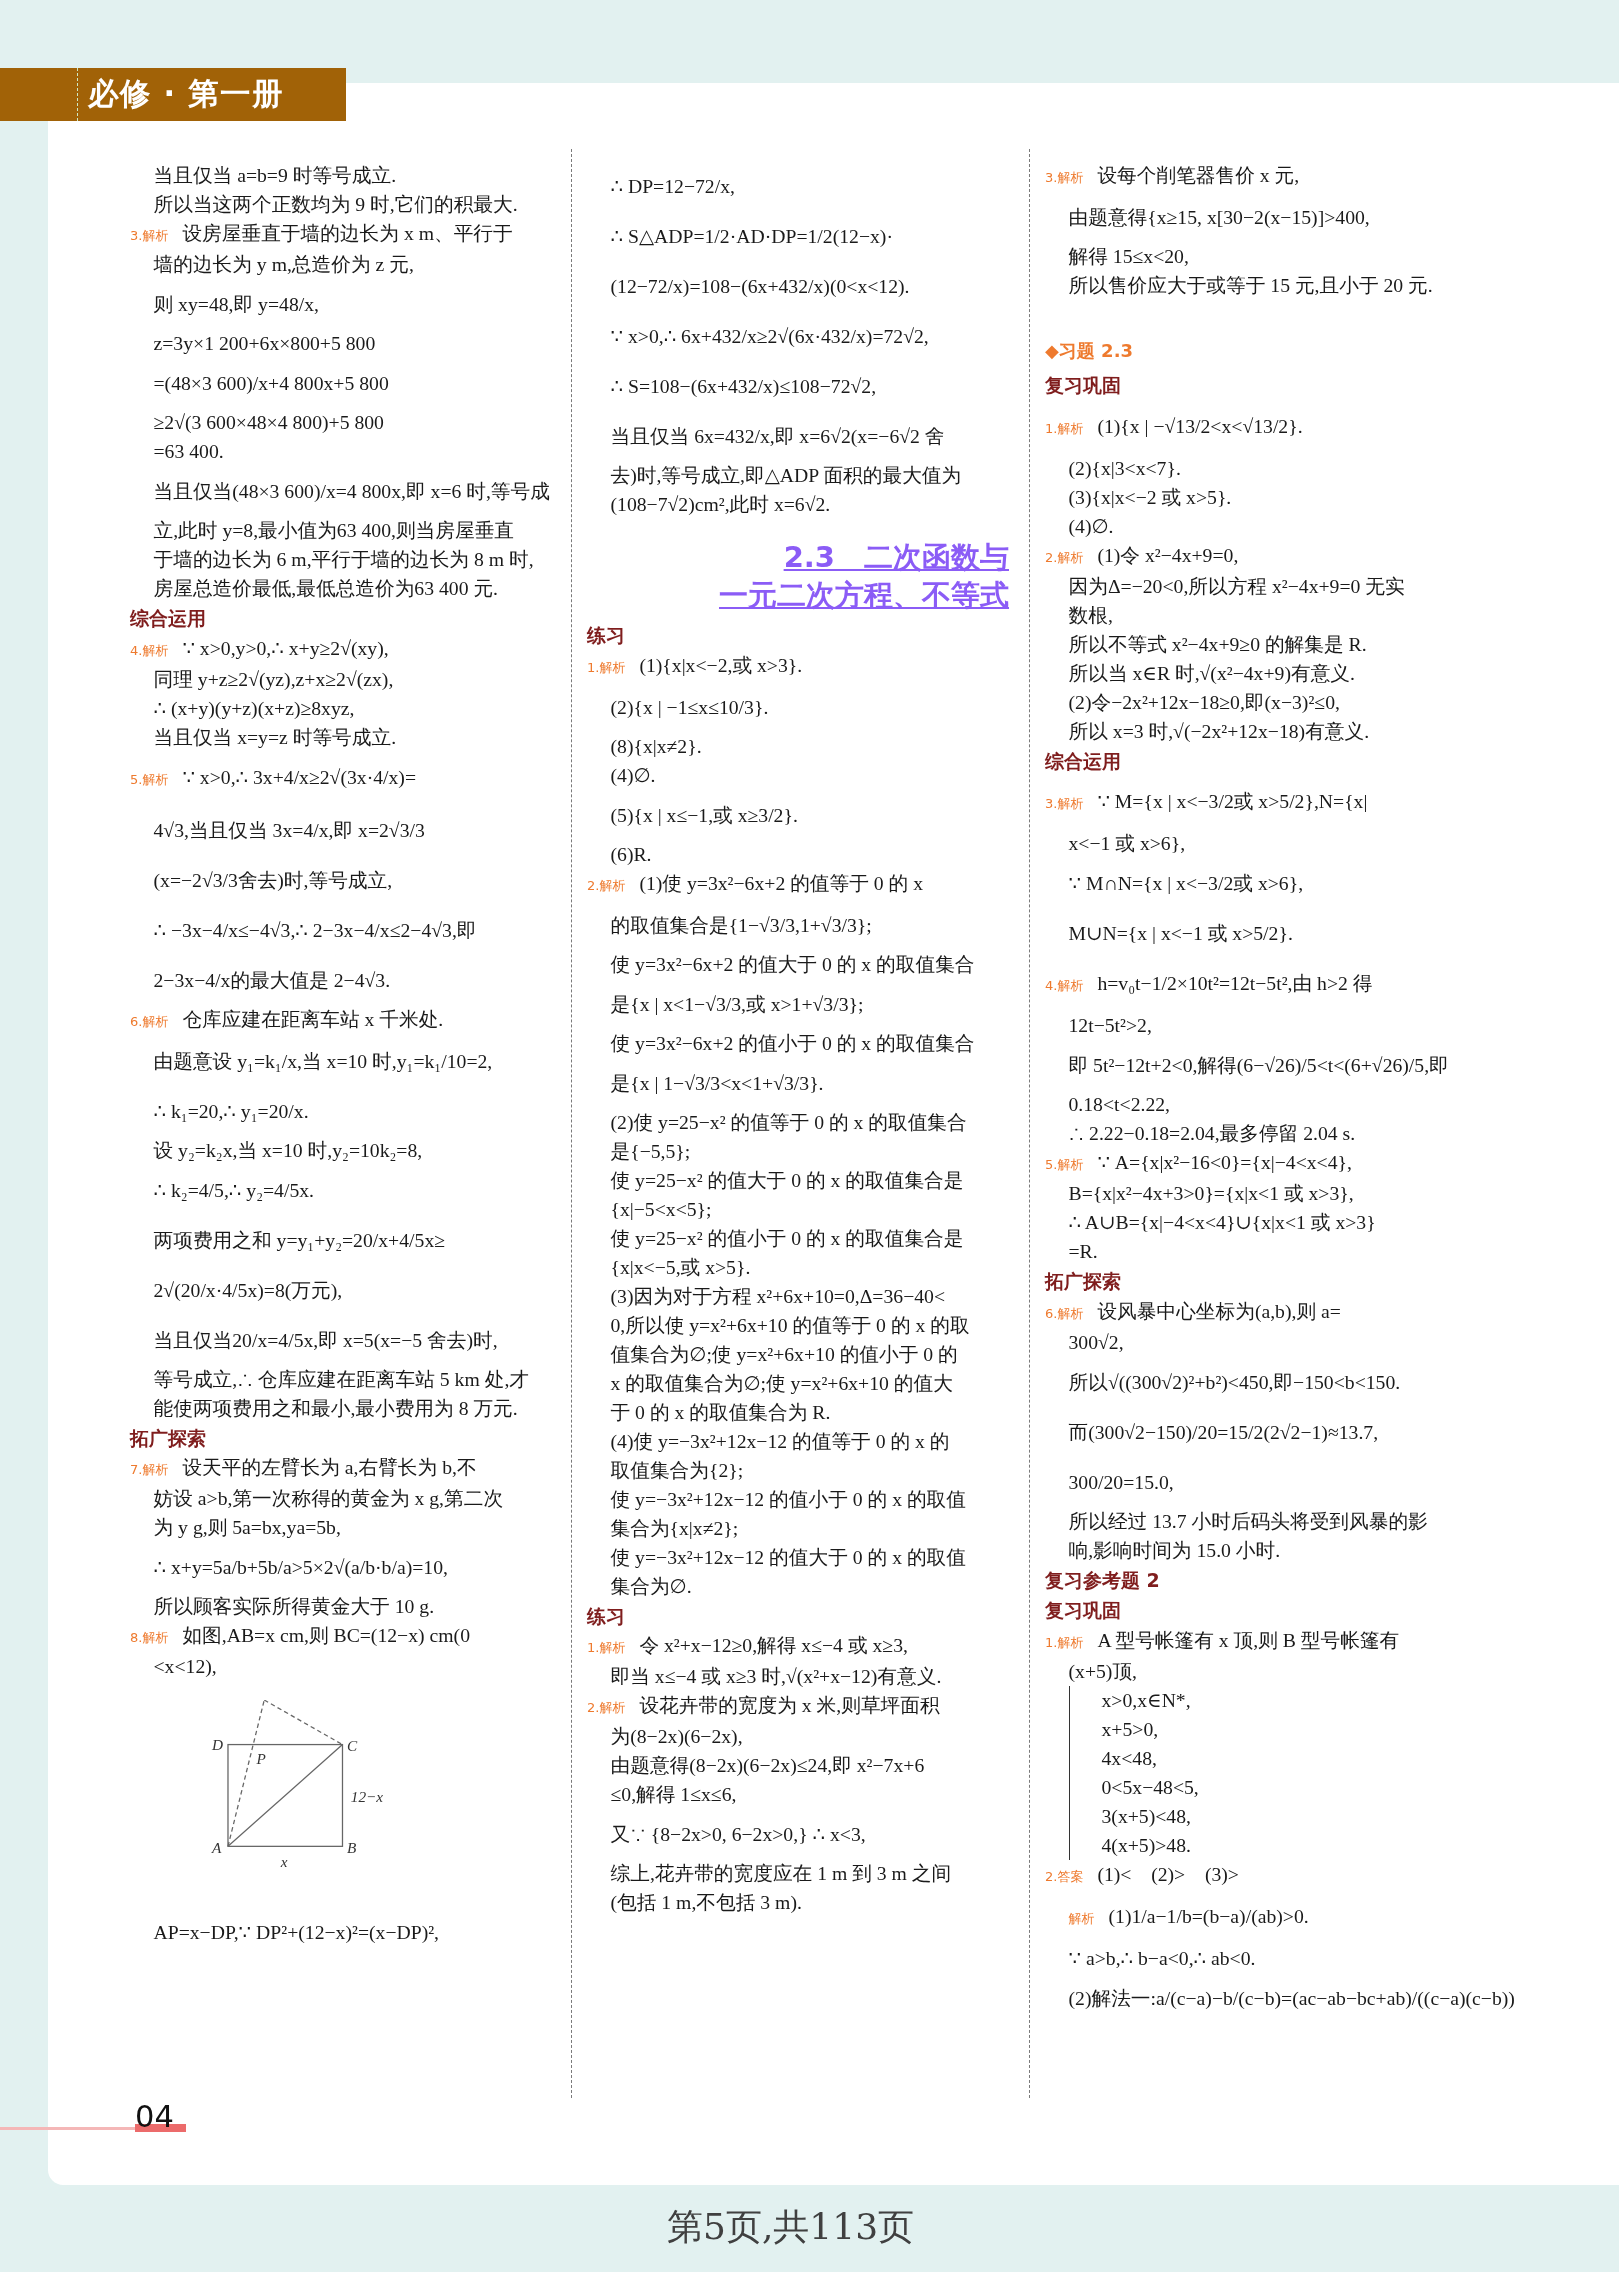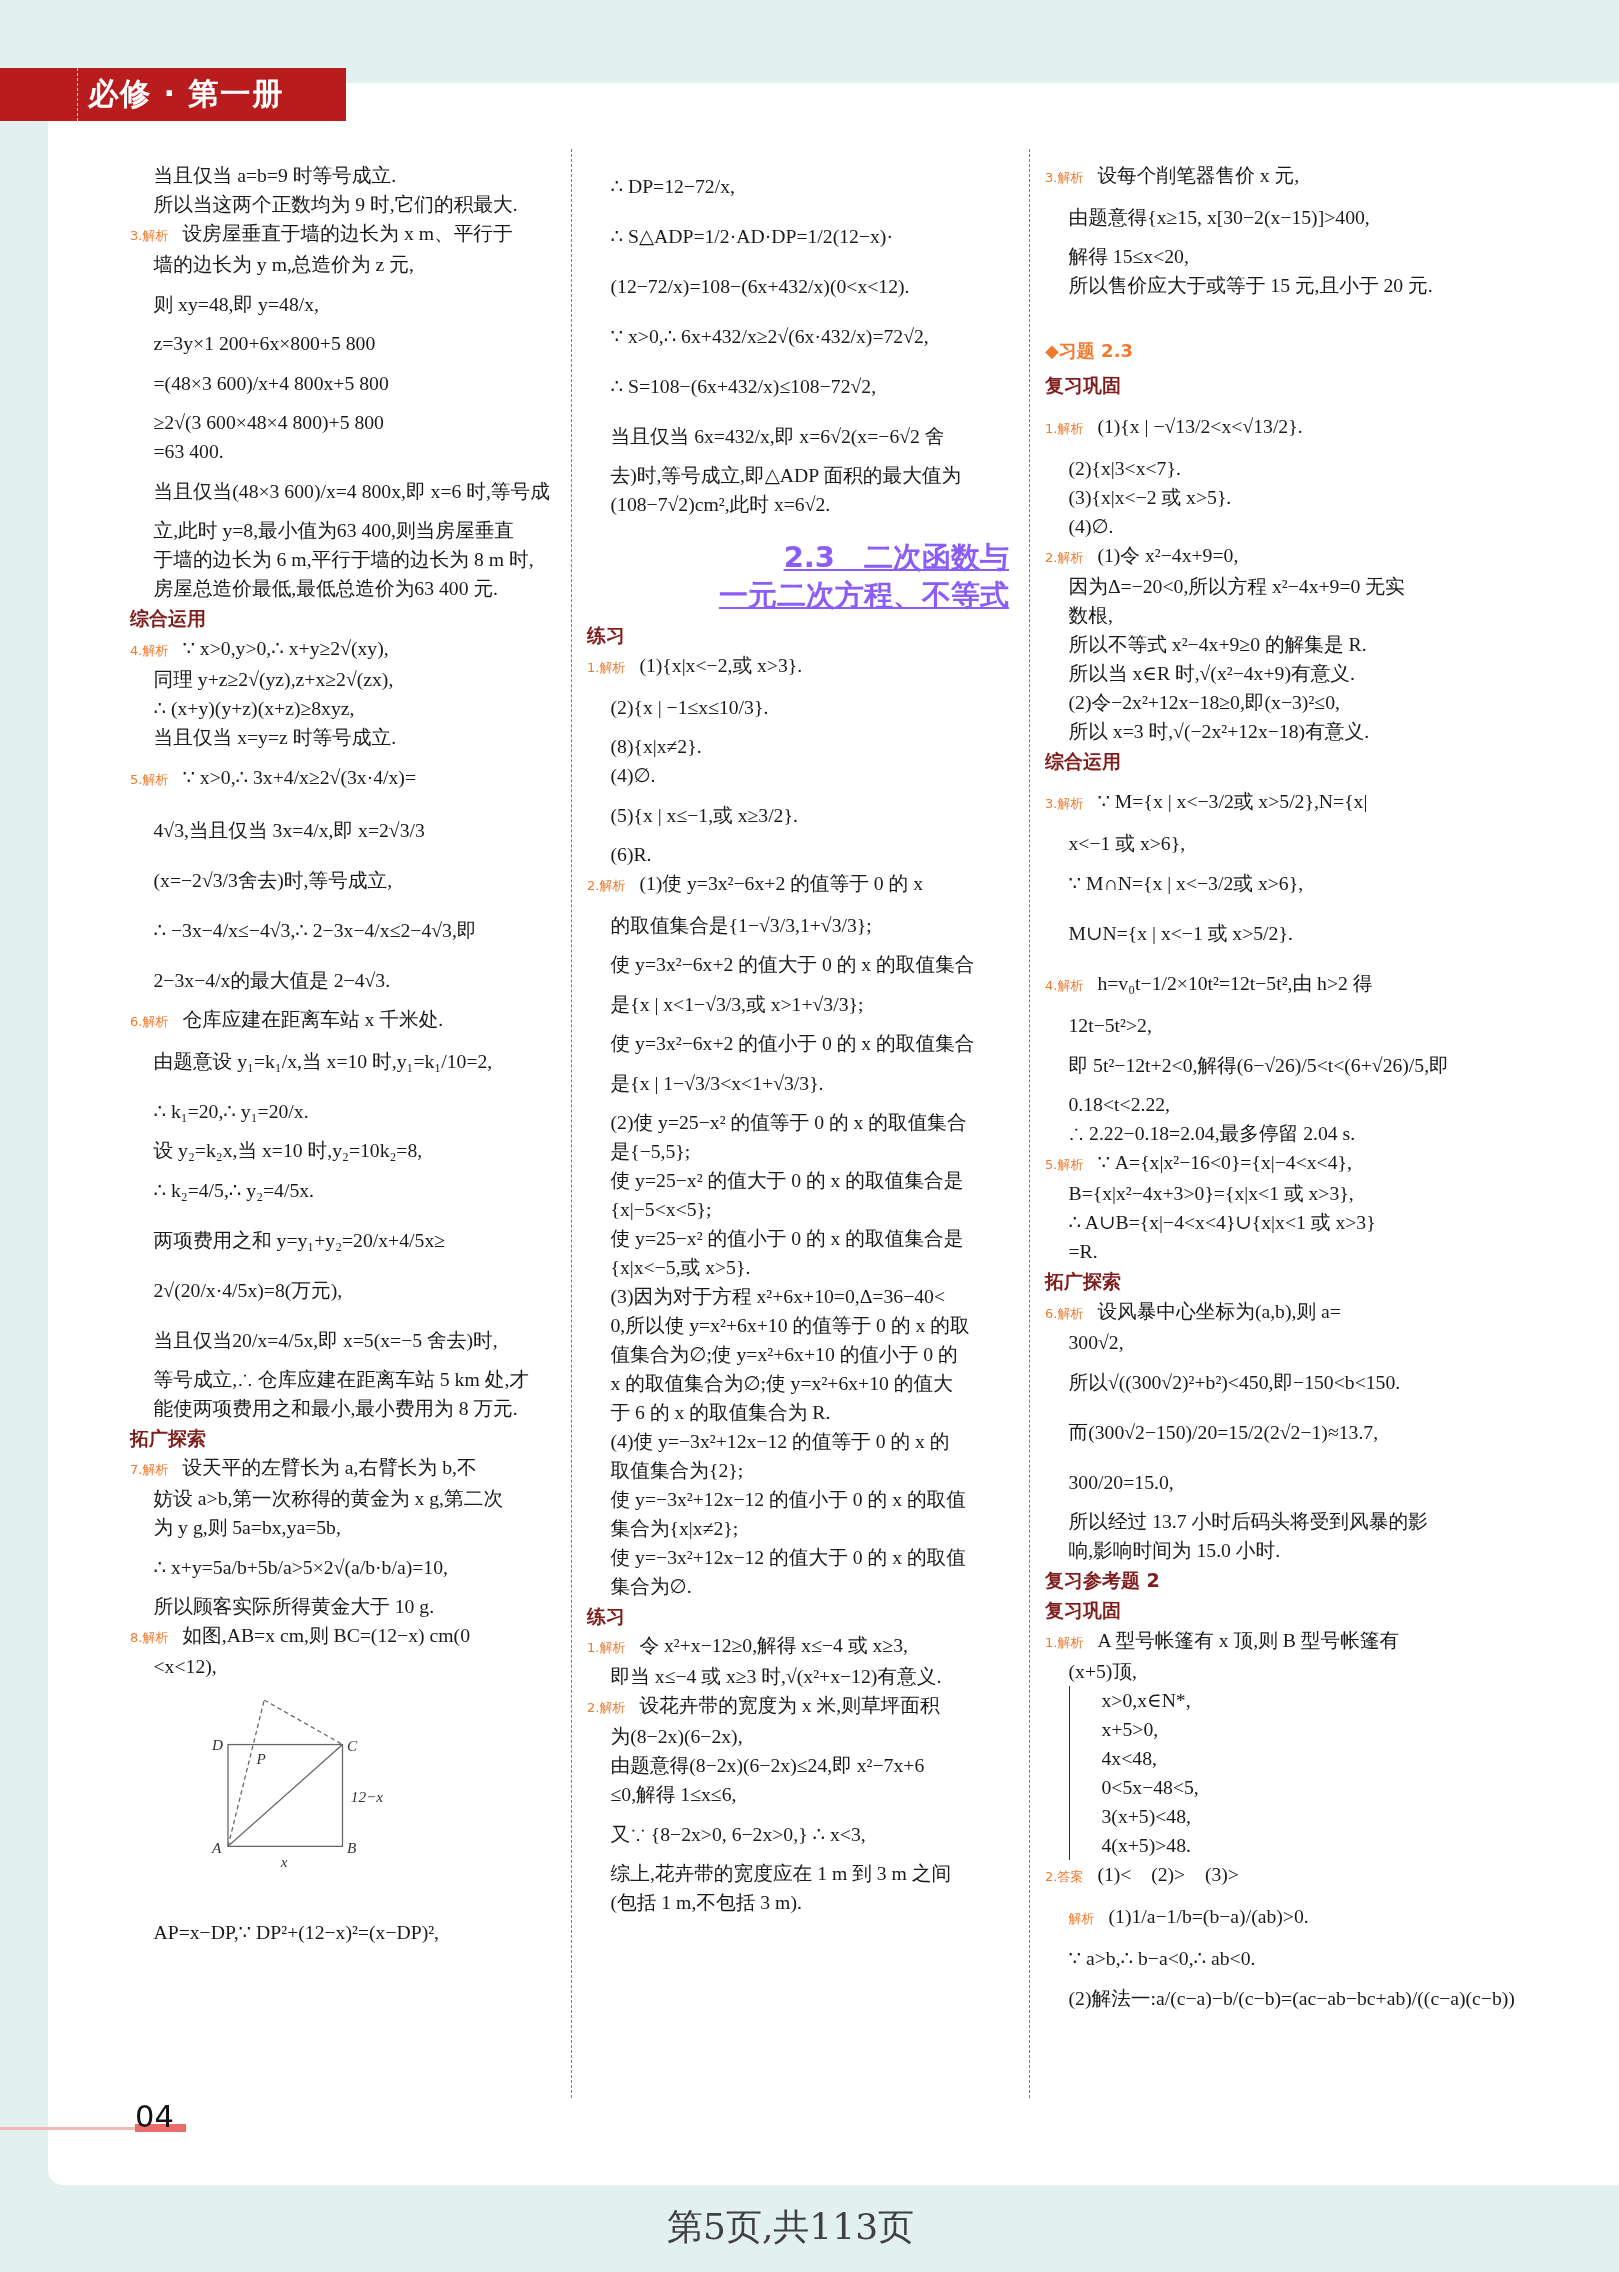--- a/index.html
+++ b/index.html
@@ -8,21 +8,21 @@
     background:#e2f1f0;
     font-family:"Liberation Serif","DejaVu Serif",serif;
     color:#1a1a1a;
   }
   .sheet {
     position:absolute; left:48px; top:83px; width:1572px; height:2102px;
     background:#ffffff; border-bottom-left-radius:15.2px;
   }
   .tab {
     position:absolute; left:0; top:68px; width:346px; height:53px;
-    background:#b91c1c; z-index:3;
+    background:#a16207; z-index:3;
   }
   .tab .dash {
     position:absolute; left:77px; top:0; width:0; height:53px;
     border-left:1.3px dashed #cfe9c3;
   }
   .tab .label {
     position:absolute; left:88px; top:5.1px;
     font-family:"DejaVu Sans",sans-serif; font-weight:bold;
     font-size:30.5px; color:#ffffff; letter-spacing:1.3px; line-height:42px;
   }
@@ -198,21 +198,21 @@
     <div class="line indent">(2)使 y=25−x² 的值等于 0 的 x 的取值集合</div>
     <div class="line indent">是{−5,5};</div>
     <div class="line indent">使 y=25−x² 的值大于 0 的 x 的取值集合是</div>
     <div class="line indent">{x|−5&lt;x&lt;5};</div>
     <div class="line indent">使 y=25−x² 的值小于 0 的 x 的取值集合是</div>
     <div class="line indent">{x|x&lt;−5,或 x&gt;5}.</div>
     <div class="line indent">(3)因为对于方程 x²+6x+10=0,Δ=36−40&lt;</div>
     <div class="line indent">0,所以使 y=x²+6x+10 的值等于 0 的 x 的取</div>
     <div class="line indent">值集合为∅;使 y=x²+6x+10 的值小于 0 的</div>
     <div class="line indent">x 的取值集合为∅;使 y=x²+6x+10 的值大</div>
-    <div class="line indent">于 6 的 x 的取值集合为 R.</div>
+    <div class="line indent">于 0 的 x 的取值集合为 R.</div>
     <div class="line indent">(4)使 y=−3x²+12x−12 的值等于 0 的 x 的</div>
     <div class="line indent">取值集合为{2};</div>
     <div class="line indent">使 y=−3x²+12x−12 的值小于 0 的 x 的取值</div>
     <div class="line indent">集合为{x|x≠2};</div>
     <div class="line indent">使 y=−3x²+12x−12 的值大于 0 的 x 的取值</div>
     <div class="line indent">集合为∅.</div>
   </div>
 
   <div class="sec">练习</div>
 

